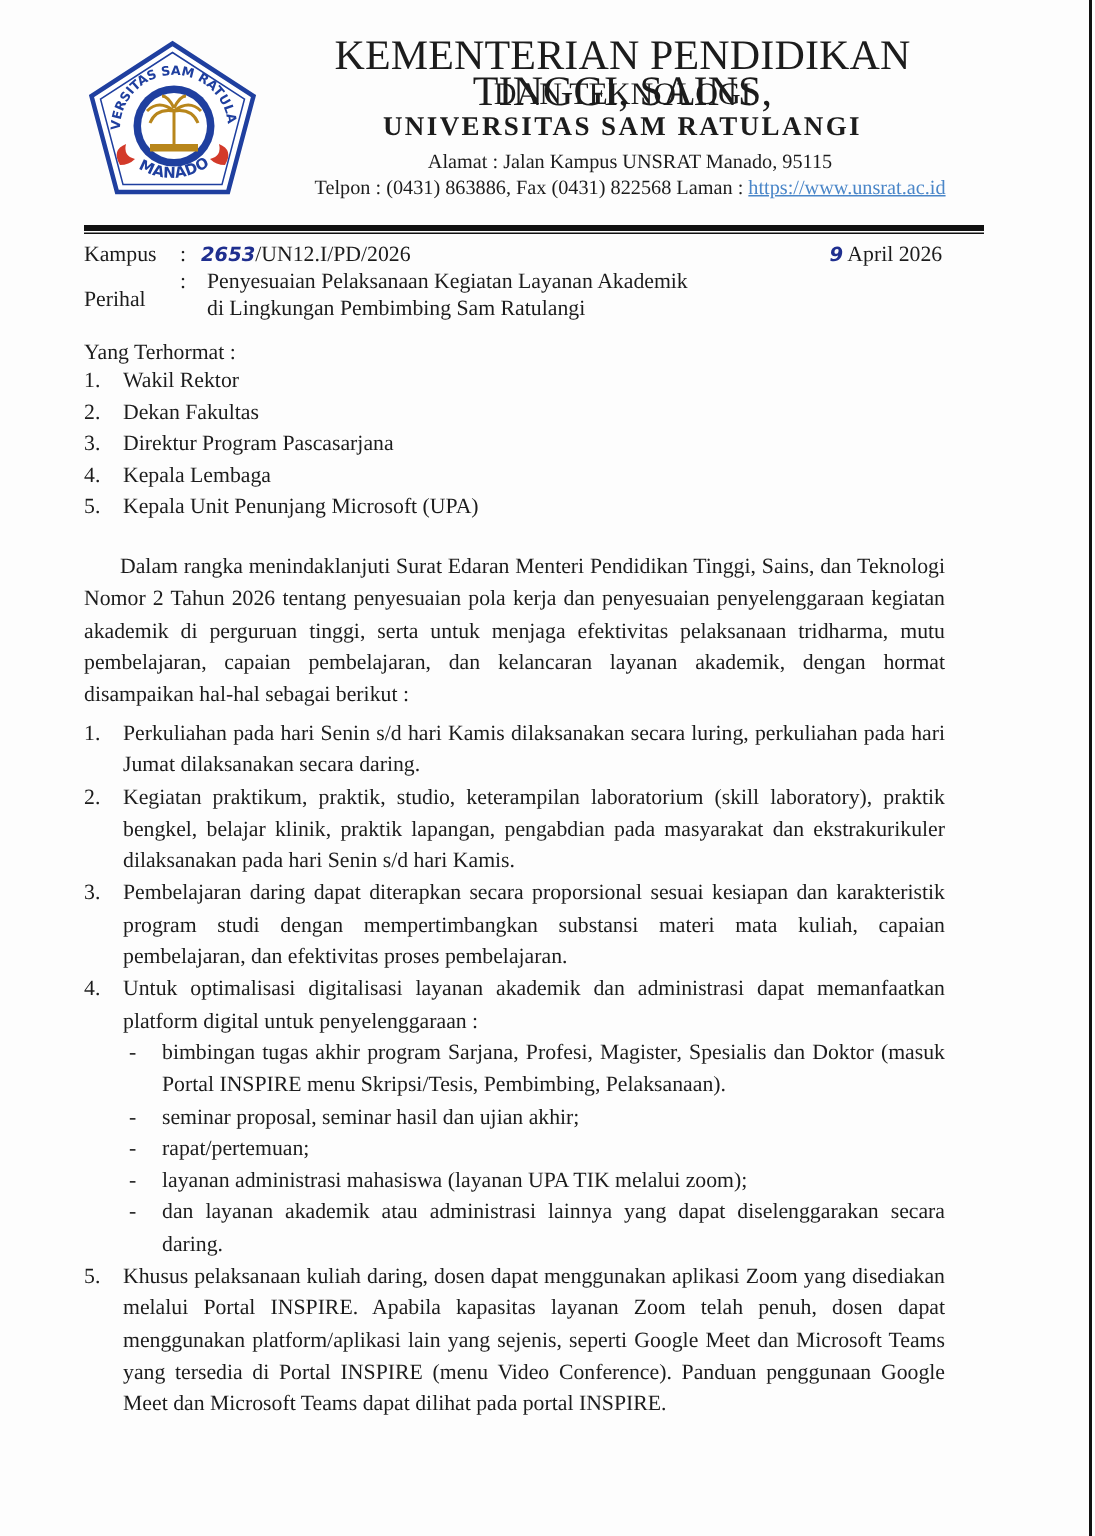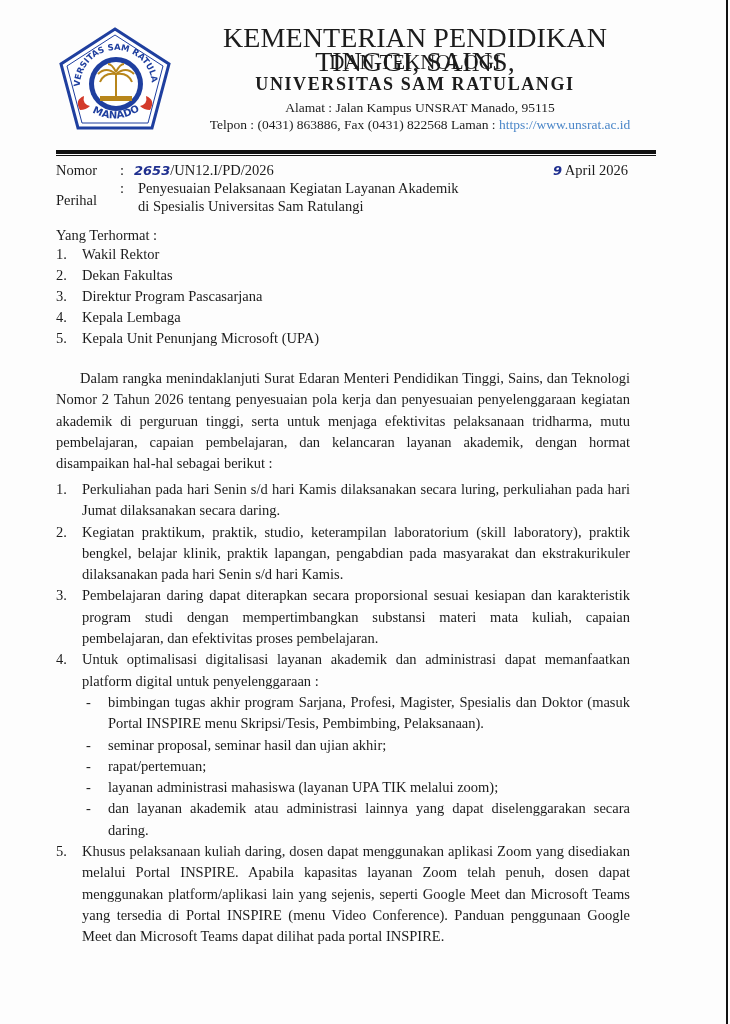--- a/index.html
+++ b/index.html
@@ -8,21 +8,21 @@
     font-family: "Liberation Serif", "DejaVu Serif", serif; color: #1c1c1c;
   }
   .right-edge { position: absolute; top: 0; right: 2px; width: 2px; height: 1024px; background: #111; }
   .logo { position: absolute; left: 56px; top: 26px; width: 118px; height: 108px; }
   .head { position: absolute; left: 190px; width: 450px; text-align: center; }
   .h1 { top: 26px; font-size: 28px; line-height: 24px; letter-spacing: 0.1px; }
   .h2 { top: 50px; font-size: 21px; line-height: 24px; }
   .h3 { top: 73px; font-size: 18px; line-height: 22px; font-weight: bold; letter-spacing: 1.6px; }
   .addr { top: 99px; font-size: 13.5px; line-height: 18px; left: 200px; width: 440px; }
   .tel  { top: 116px; font-size: 13.5px; line-height: 18px; left: 200px; width: 440px; }
-  .link { color: #4a86c8; }
+  .link { color: #4a86c8; text-decoration: underline; }
   .rule { position: absolute; left: 56px; top: 150px; width: 600px; height: 4px; background: #111; }
   .rule2 { position: absolute; left: 56px; top: 155px; width: 600px; height: 1px; background: #111; }
   .t { position: absolute; font-size: 14.5px; line-height: 18px; white-space: nowrap; }
   .hand { font-family: "DejaVu Sans", sans-serif; font-weight: bold; font-style: italic; color: #1f2f8f; font-size: 13px; }
   .para { position: absolute; left: 56px; width: 574px; font-size: 14.5px; line-height: 21.3px; text-align: justify; }
   .para .ind { display: inline-block; width: 24px; }
   .ol { position: absolute; left: 56px; width: 574px; margin: 0; padding: 0; list-style: none; font-size: 14.5px; line-height: 21.3px; }
   .ol > li { position: relative; padding-left: 26px; text-align: justify; }
   .ol > li > .num { position: absolute; left: 0; top: 0; }
   .sub { list-style: none; margin: 0; padding: 0; }
@@ -68,28 +68,28 @@
 
 <div class="head h1">KEMENTERIAN PENDIDIKAN TINGGI, SAINS,</div>
 <div class="head h2">DAN TEKNOLOGI</div>
 <div class="head h3">UNIVERSITAS SAM RATULANGI</div>
 <div class="head addr">Alamat : Jalan Kampus UNSRAT Manado, 95115</div>
 <div class="head tel"><span>Telpon : (0431) 863886, Fax (0431) 822568 Laman : </span><span class="link">https://www.unsrat.ac.id</span></div>
 
 <div class="rule"></div>
 <div class="rule2"></div>
 
-<div class="t" style="left:56px; top:161px;">Nomor</div>
+<div class="t" style="left:56px; top:161px;">Kampus</div>
 <div class="t" style="left:120px; top:161px;">:</div>
 <div class="t" style="left:134px; top:161px;"><span class="hand">2653</span><span>/UN12.I/PD/2026</span></div>
 <div class="t" style="left:553px; top:161px;"><span class="hand">9</span><span> April 2026</span></div>
 <div class="t" style="left:56px; top:179px;margin-top:12px;">Perihal</div>
 <div class="t" style="left:120px; top:179px;">:</div>
 <div class="t" style="left:138px; top:179px;">Penyesuaian Pelaksanaan Kegiatan Layanan Akademik</div>
-<div class="t" style="left:138px; top:197px;">di Spesialis Universitas Sam Ratulangi</div>
+<div class="t" style="left:138px; top:197px;">di Lingkungan Pembimbing Sam Ratulangi</div>
 
 <div class="t" style="left:56px; top:226px;">Yang Terhormat :</div>
 <ul class="rec">
   <li><span class="num">1.</span><span>Wakil Rektor</span></li>
   <li><span class="num">2.</span><span>Dekan Fakultas</span></li>
   <li><span class="num">3.</span><span>Direktur Program Pascasarjana</span></li>
   <li><span class="num">4.</span><span>Kepala Lembaga</span></li>
   <li><span class="num">5.</span><span>Kepala Unit Penunjang Microsoft (UPA)</span></li>
 </ul>
 

